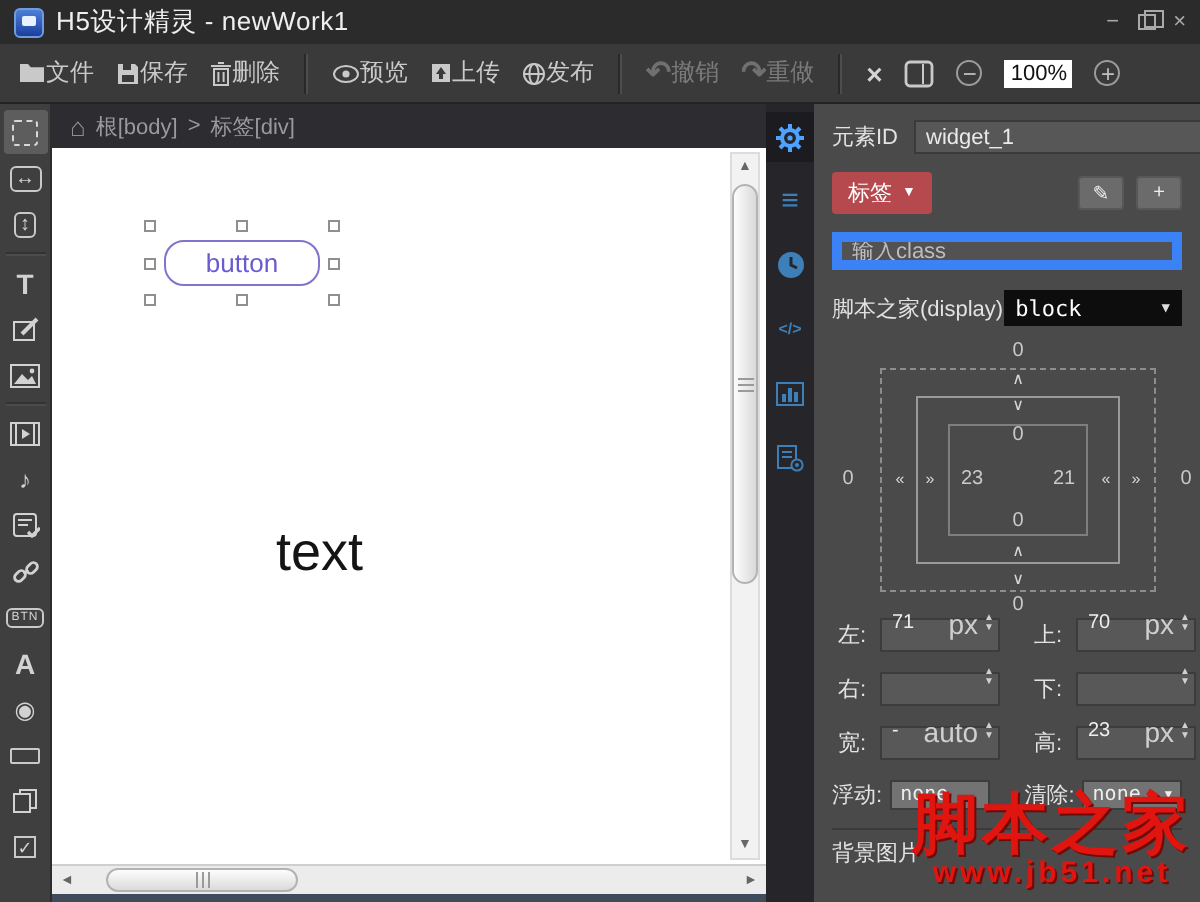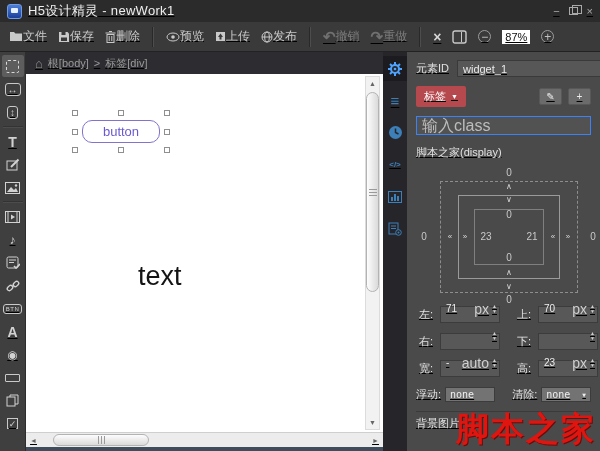--- a/index.html
+++ b/index.html
@@ -1,18 +1,18 @@
 <!DOCTYPE html>
 <html><head>
 <meta charset="utf-8">
 <style>
   * { box-sizing: border-box; margin: 0; padding: 0; }
   html,body { width:600px; height:451px; overflow:hidden; }
   body { font-family:"Liberation Sans", sans-serif; background:#4a4a4a; position:relative; }
-  .app { width:600px; height:451px; display:flex; flex-direction:column; position:relative;text-decoration:underline; }
+  .app { width:600px; height:451px; display:flex; flex-direction:column; position:relative; }
 
   
   .titlebar { height:22px; background:#2b2b2b; display:flex; align-items:center; padding:0 7px; gap:6px; flex:0 0 auto; }
   .appicon { width:15px; height:15px; border-radius:3px; background:linear-gradient(#4d7fd8,#1c3f9a); border:1px solid #6f9be0; position:relative; }
   .appicon::after { content:""; position:absolute; left:3px; top:3px; width:7px; height:5px; background:#e8f1ff; border-radius:1px; }
   .title { color:#efefef; font-size:13px; letter-spacing:.3px; }
   .wincontrols { margin-left:auto; display:flex; align-items:center; gap:9px; color:#a9a9a9; font-size:11px; }
   .winbtn { cursor:default; line-height:11px; }
   .restore { width:9px; height:8px; border:1px solid #a9a9a9; position:relative; background:transparent; }
   .restore::before { content:""; position:absolute; left:2px; top:-3px; width:8px; height:7px; border:1px solid #a9a9a9; }
@@ -80,21 +80,21 @@
   
   .inspector { flex:1; background:#4a4a4a; padding:8px 9px 0 9px; overflow:hidden; position:relative; font-size:11px; color:#ddd; }
   .irow { display:flex; align-items:center; }
   .ilabel { color:#e2e2e2; font-size:11px; white-space:nowrap; }
   .idinput { flex:1; margin-left:8px; height:17px; background:#575757; border:1px solid #3a3a3a; color:#eaeaea; font-size:11px; padding:0 5px; font-family:"Liberation Sans",sans-serif; }
   .tagrow { margin-top:9px; }
   .tagbtn { background:#b5494e; color:#fff; font-size:11px; padding:3px 8px; border-radius:2px; display:flex; align-items:center; gap:5px; border:none; }
   .tagbtn .caret { font-size:7px; }
   .sqbtn { width:23px; height:17px; background:#6b6b6b; border:1px solid #585858; border-radius:2px; color:#eee; font-size:10px; display:flex; align-items:center; justify-content:center; }
   .tagrow .spacer { flex:1; }
-  .classinput { margin-top:9px; width:100%; height:19px; background:#525252; border:1px solid #3b82f6; color:#c9c9c9; font-size:16px; padding:0 5px; font-family:"Liberation Sans",sans-serif; }
+  .classinput { margin-top:9px; width:100%; height:19px; background:#525252; border:5px solid #3b82f6; color:#c9c9c9; font-size:11px; padding:0 5px; font-family:"Liberation Sans",sans-serif; }
   .classinput::placeholder { color:#bdbdbd; opacity:1; }
   .disprow { margin-top:10px; }
   .dispselect { margin-left:auto; width:92px; height:18px; background:#0d0d0d; color:#fff; font-size:11px; font-family:"DejaVu Sans Mono",monospace; display:flex; align-items:center; padding:0 6px; }
   .dispselect .caret { margin-left:auto; font-size:7px; color:#ddd; }
 
   
   .boxmodel { position:relative; height:136px; margin-top:8px; font-size:10px; color:#c9c9c9; }
   .bm-outer { position:absolute; left:24px; top:13px; width:138px; height:112px; border:1px dashed #8d8d8d; }
   .bm-mid   { position:absolute; left:42px; top:27px; width:102px; height:84px; border:1px solid #9a9a9a; }
   .bm-inner { position:absolute; left:58px; top:41px; width:70px;  height:56px; border:1px solid #7f7f7f; }
@@ -199,21 +199,21 @@
     </div>
     <div class="tb-item">
       <svg width="15" height="14" viewBox="0 0 15 14">
           <rect x="1" y="1" width="13" height="12" rx="2" fill="none" stroke="#c9c9c9" stroke-width="1.4"></rect>
           <line x1="9.5" y1="2" x2="9.5" y2="12" stroke="#c9c9c9"></line>
         </svg>
     </div>
     <div class="tb-item">
       <span class="zoomsym">−</span>
     </div>
-    <span class="zoomval">87%</span>
+    <span class="zoomval">100%</span>
     <div class="tb-item">
       <span class="zoomsym">+</span>
     </div>
 
   </div>
 
   <div class="main">
 
     <div class="lbar">
       <div class="tool active">
@@ -400,20 +400,24 @@
           </span>
         <span class="sqbtn">
             <span>+</span>
           </span>
       </div>
 
       <input class="classinput" type="text" placeholder="输入class" style="">
 
       <div class="irow disprow">
         <span class="ilabel">脚本之家(display)</span>
+        <div class="dispselect">
+          <span>block</span>
+          <span class="caret">▼</span>
+        </div>
       </div>
 
       
       <div class="boxmodel">
         <div class="bm-outer"></div>
         <div class="bm-mid"></div>
         <div class="bm-inner"></div>
         <span class="bm" style="left:93px;top:5px">0</span>
         <span class="bm chev" style="left:93px;top:19px">∧</span>
         <span class="bm chev" style="left:93px;top:32px">∨</span>
@@ -503,15 +507,16 @@
         </div>
       </div>
 
 
       <div class="sectlabel">背景图片</div>
     </div>
   </div>
 
   <div class="watermark">
     <div class="wm1">脚本之家</div>
+    <div class="wm2">www.jb51.net</div>
   </div>
 
 </div>
 
 </body></html>

